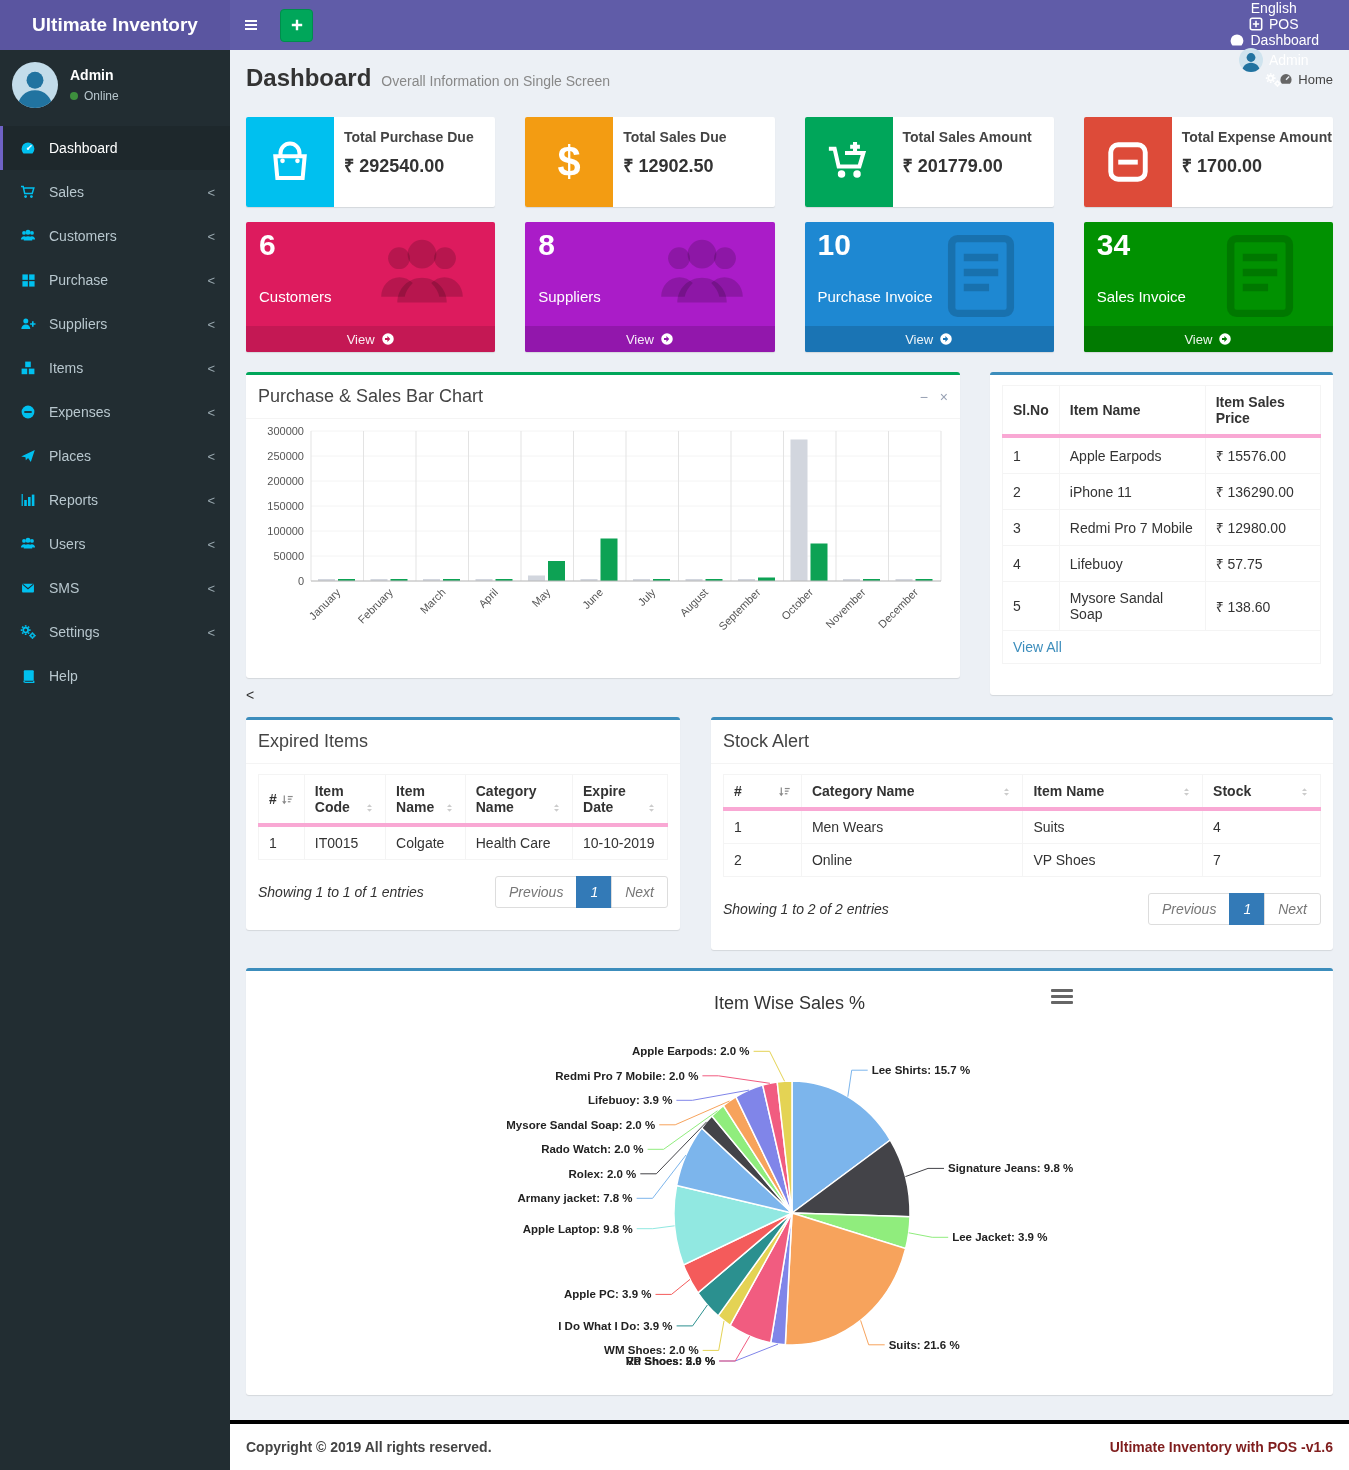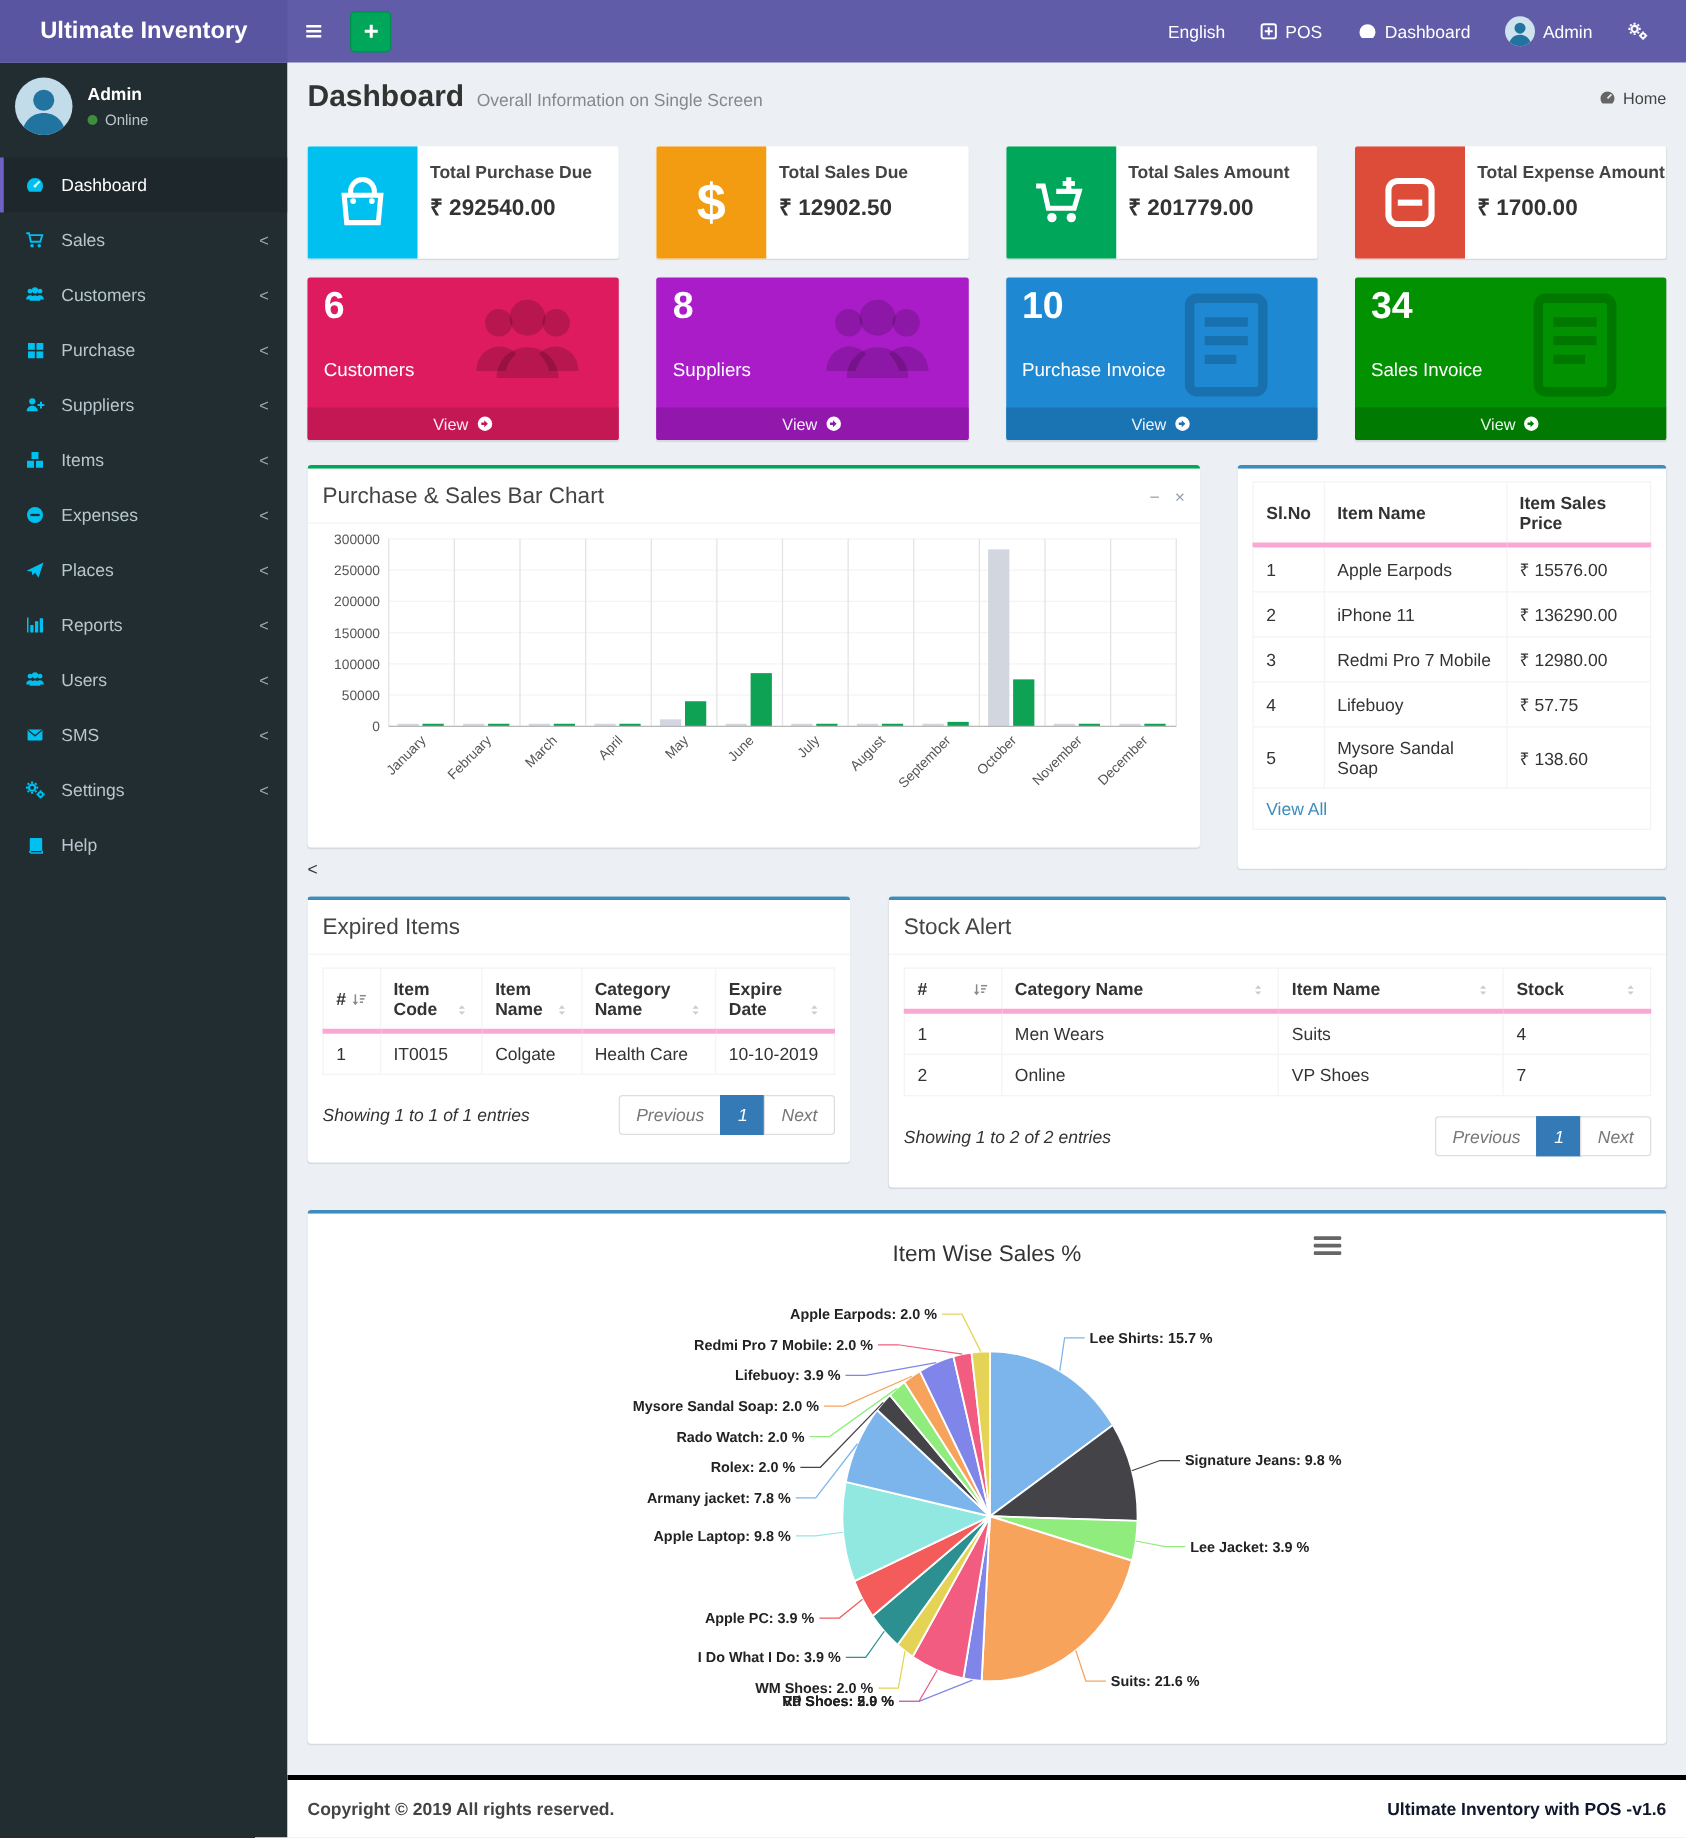--- a/index.html
+++ b/index.html
@@ -7,21 +7,21 @@
   body { font-family:"Liberation Sans", sans-serif; font-size:14px; color:#333; background:#ecf0f5; position:relative; overflow:hidden; }
   .icon { display:inline-flex; align-items:center; justify-content:center; line-height:1; }
   .icon svg { display:block; }
 
   
   .navbar { position:absolute; left:0; top:0; width:1349px; height:50px; background:#605ca8; z-index:20; display:flex; }
   .brand { width:230px; height:50px; background:#5a55a0; color:#fff; font-size:19px; font-weight:bold; display:flex; align-items:center; justify-content:center;text-align:right; }
   .nav-left { display:flex; align-items:center; }
   .hamburger-btn { width:42px; height:50px; display:flex; align-items:center; justify-content:center; color:#fff; cursor:pointer; }
   .add-btn { width:33px; height:33px; margin-left:8px; background:#00a65a; border:1px solid #008d4c; border-radius:4px; color:#fff; display:flex; align-items:center; justify-content:center; cursor:pointer; }
-  .nav-right { margin-left:auto; display:flex; align-items:center; color:#fff; font-size:14px; padding-right:16px; }
+  .nav-right { margin-left:auto; display:flex; align-items:center; color:#fff; font-size:14px; padding-right:16px;flex-direction:column; }
   .nav-item { display:flex; align-items:center; gap:6px; padding:0 14px; height:50px; cursor:pointer; }
   .nav-avatar { width:24px; height:24px; border-radius:50%; background:#cfe3ee; overflow:hidden; position:relative; }
   .nav-avatar svg, .side-avatar svg { position:absolute; left:0; top:0; width:100%; height:100%; }
 
   
   .sidebar { position:absolute; left:0; top:50px; width:230px; height:1420px; background:#222d32; }
   .user-panel { display:flex; align-items:center; padding:12px 12px 14px 12px; gap:12px; }
   .side-avatar { width:46px; height:46px; border-radius:50%; background:#c3dcea; overflow:hidden; position:relative; flex:none; }
   .user-name { color:#fff; font-weight:bold; font-size:14px; margin-bottom:6px; }
   .user-status { color:#b8c7ce; font-size:12px; display:flex; align-items:center; gap:6px; }
@@ -83,21 +83,21 @@
   .pg span:last-child { border-radius:0 3px 3px 0; }
   .pg span.active { background:#337ab7; border-color:#337ab7; color:#fff; }
 
   .pie-title { position:absolute; left:0; top:22px; width:100%; text-align:center; font-size:18px; color:#333; }
   .chart-burger { position:absolute; left:805px; top:18px; width:22px; height:18px; cursor:pointer; }
   .chart-burger div { height:3px; background:#666; margin-bottom:3px; border-radius:1px; }
 
   
   .footer { position:absolute; left:230px; top:1420px; width:1119px; height:50px; background:#fff; border-top:4px solid #000000; display:flex; align-items:center; padding:0 16px; }
   .footer-left { font-weight:bold; color:#444; font-size:14px; }
-  .footer-right { margin-left:auto; font-weight:bold; color:#0f172a; font-size:14px; }
+  .footer-right { margin-left:auto; font-weight:bold; color:#7f1d1d; font-size:14px; }
 </style>
 </head>
 <body>
 
 <div class="navbar">
   <div class="brand">Ultimate Inventory</div>
   <div class="nav-left">
     <div class="hamburger-btn">
         <span class="icon">
           <svg width="18" height="16" viewBox="0 0 16 16">

